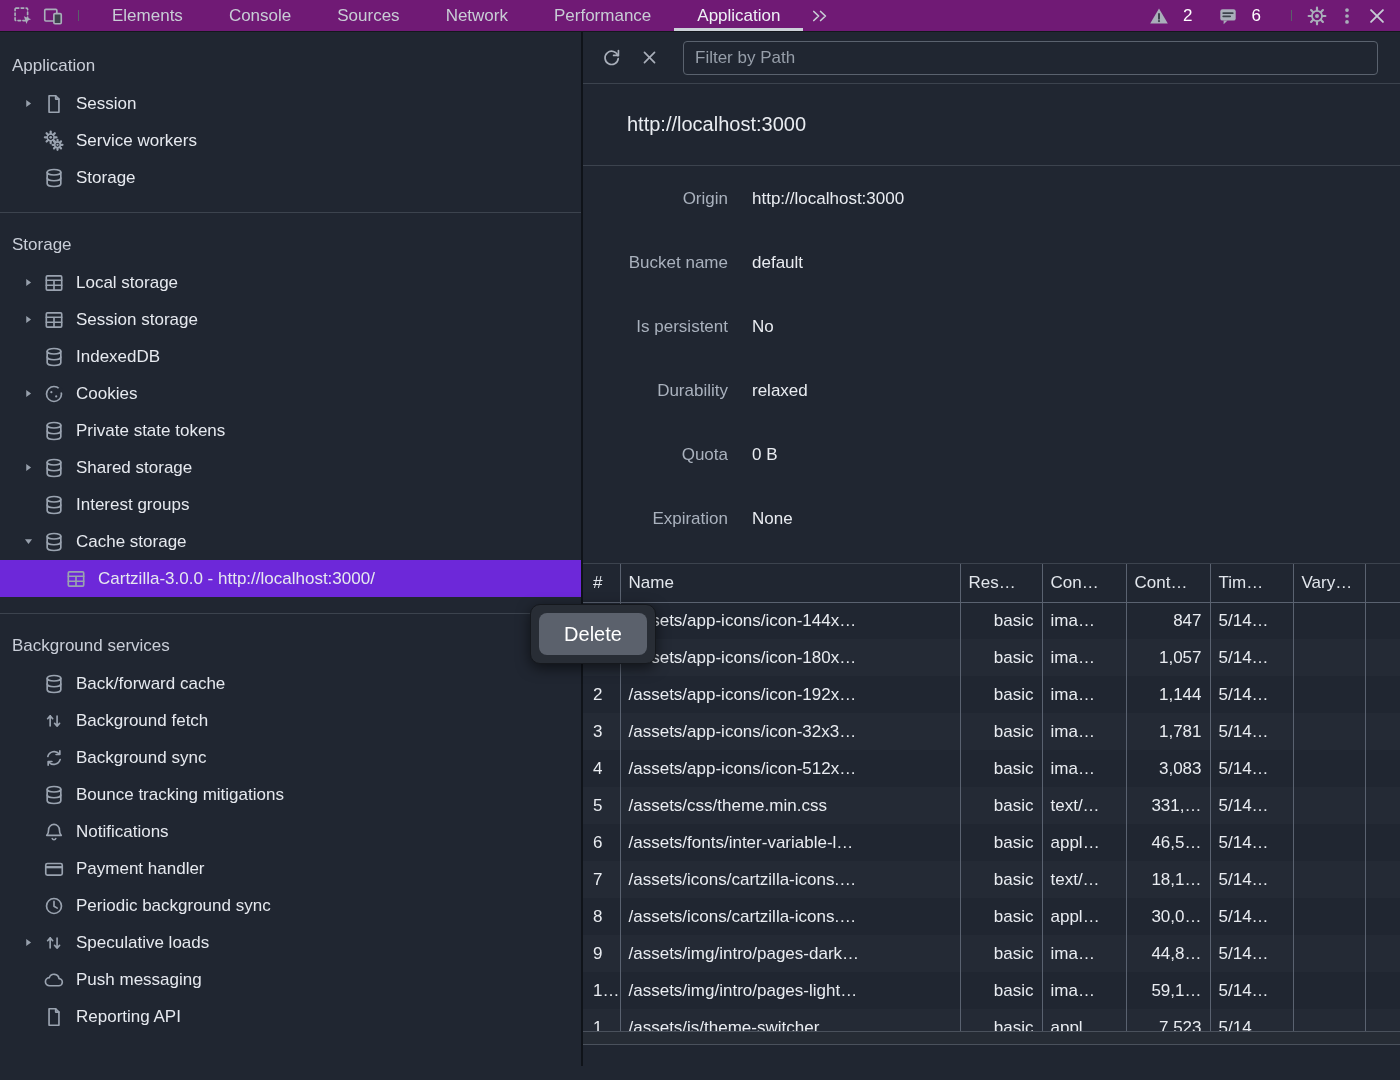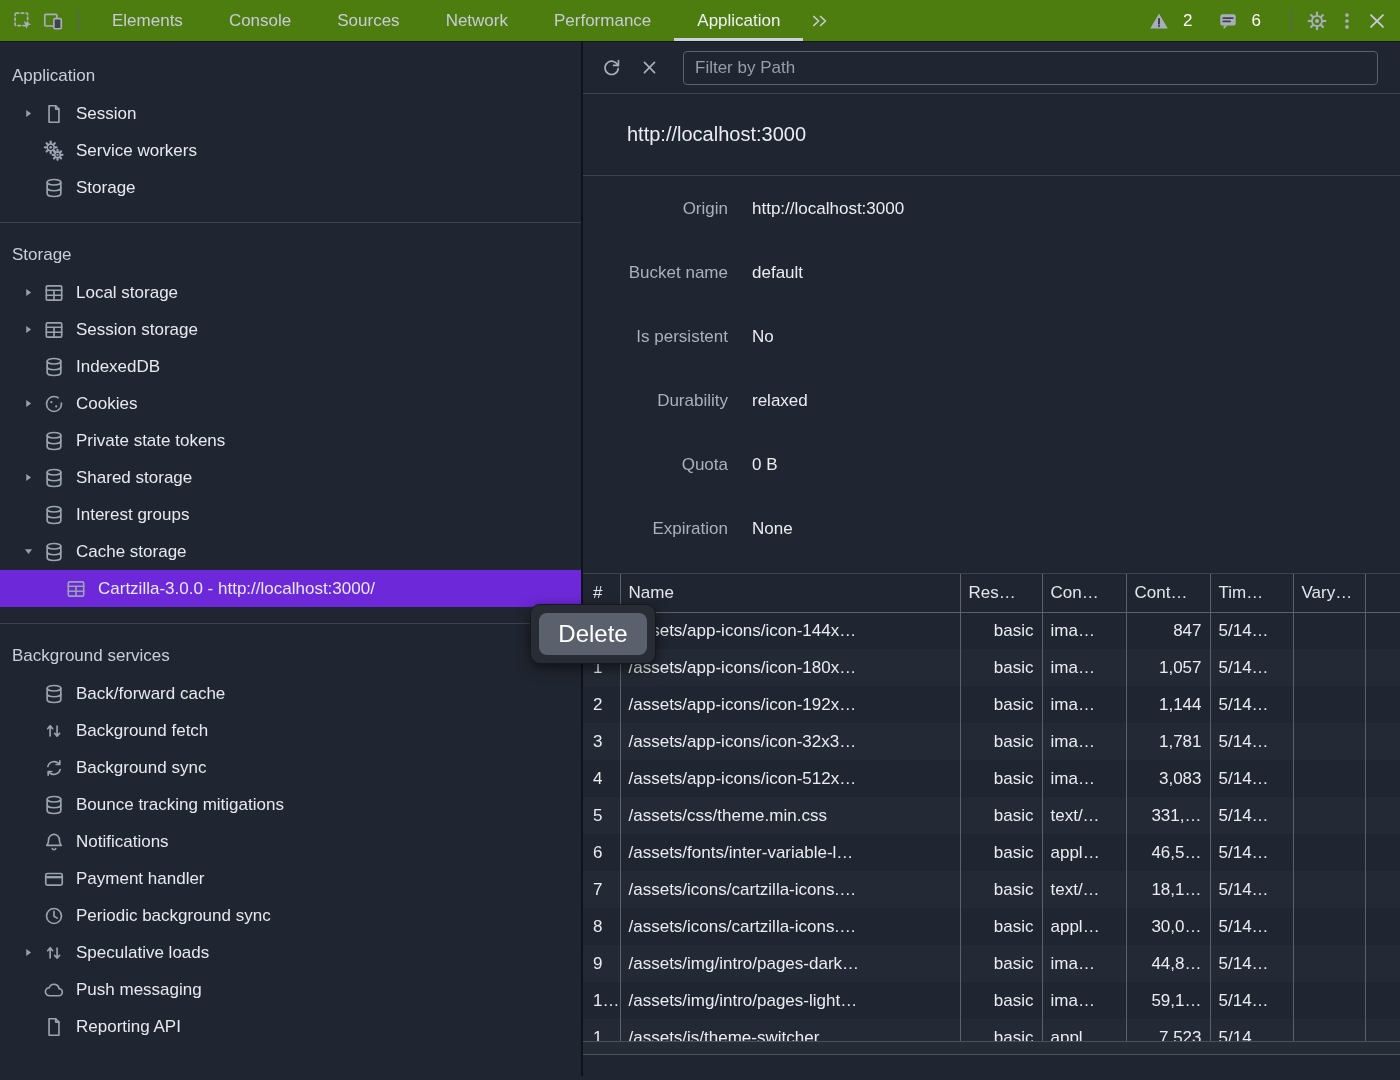--- a/index.html
+++ b/index.html
@@ -3,21 +3,21 @@
 <meta charset="utf-8">
 <style>
   * { box-sizing: border-box; margin: 0; padding: 0; }
   html,body { width:1400px; height:1080px; overflow:hidden; }
   body {
     font-family: "Liberation Sans", "DejaVu Sans", sans-serif;
     background:#202631; color:#e8ebf0; font-size:17px; position:relative;
   }
   
   .topbar {
-    height:42px; background:#4d7c0f; display:flex; align-items:stretch;
+    height:32px; background:#701a75; display:flex; align-items:stretch;
     border-bottom:1px solid #14171d; position:relative;
   }
   .tbtn { width:30px; display:flex; align-items:center; justify-content:center; color:#a9afba; cursor:pointer; }
   .tbtn svg { width:22px; height:22px; }
   .topbar .pad-l { width:8px; }
   .vsep { width:1px; background:#596069; margin:10px 10px; }
   .tabs { display:flex; align-items:stretch; }
   .tab {
     padding:0 23px; display:flex; align-items:center; color:#c8cdd5; cursor:pointer;
     border-bottom:3px solid transparent; border-top:3px solid transparent;
@@ -92,21 +92,21 @@
   .preview { flex:1; background:#202631; }
 
   
   .context-menu {
     position:absolute; left:530px; top:604px; width:126px; background:#282d35;
     border:1px solid #15181d; border-radius:10px; padding:8px; z-index:50;
     box-shadow:0 4px 14px rgba(0,0,0,.55);
   }
   .context-menu .item {
     height:42px; background:#5b616c; border-radius:8px; display:flex; align-items:center;
-    justify-content:center; color:#fff; font-size:24px; cursor:pointer;
+    justify-content:center; color:#fff; font-size:20px; cursor:pointer;
   }
 </style>
 </head>
 <body>
 
 <div class="topbar">
   <span class="pad-l"></span>
   <span class="tbtn">
       <svg viewBox="0 0 20 20" fill="none" stroke="currentColor" stroke-width="1.5" stroke-linecap="round" stroke-linejoin="round">
         <rect x="2.8" y="2.8" width="11.4" height="11.4" rx="1" stroke-dasharray="2.4 2.1"></rect>

